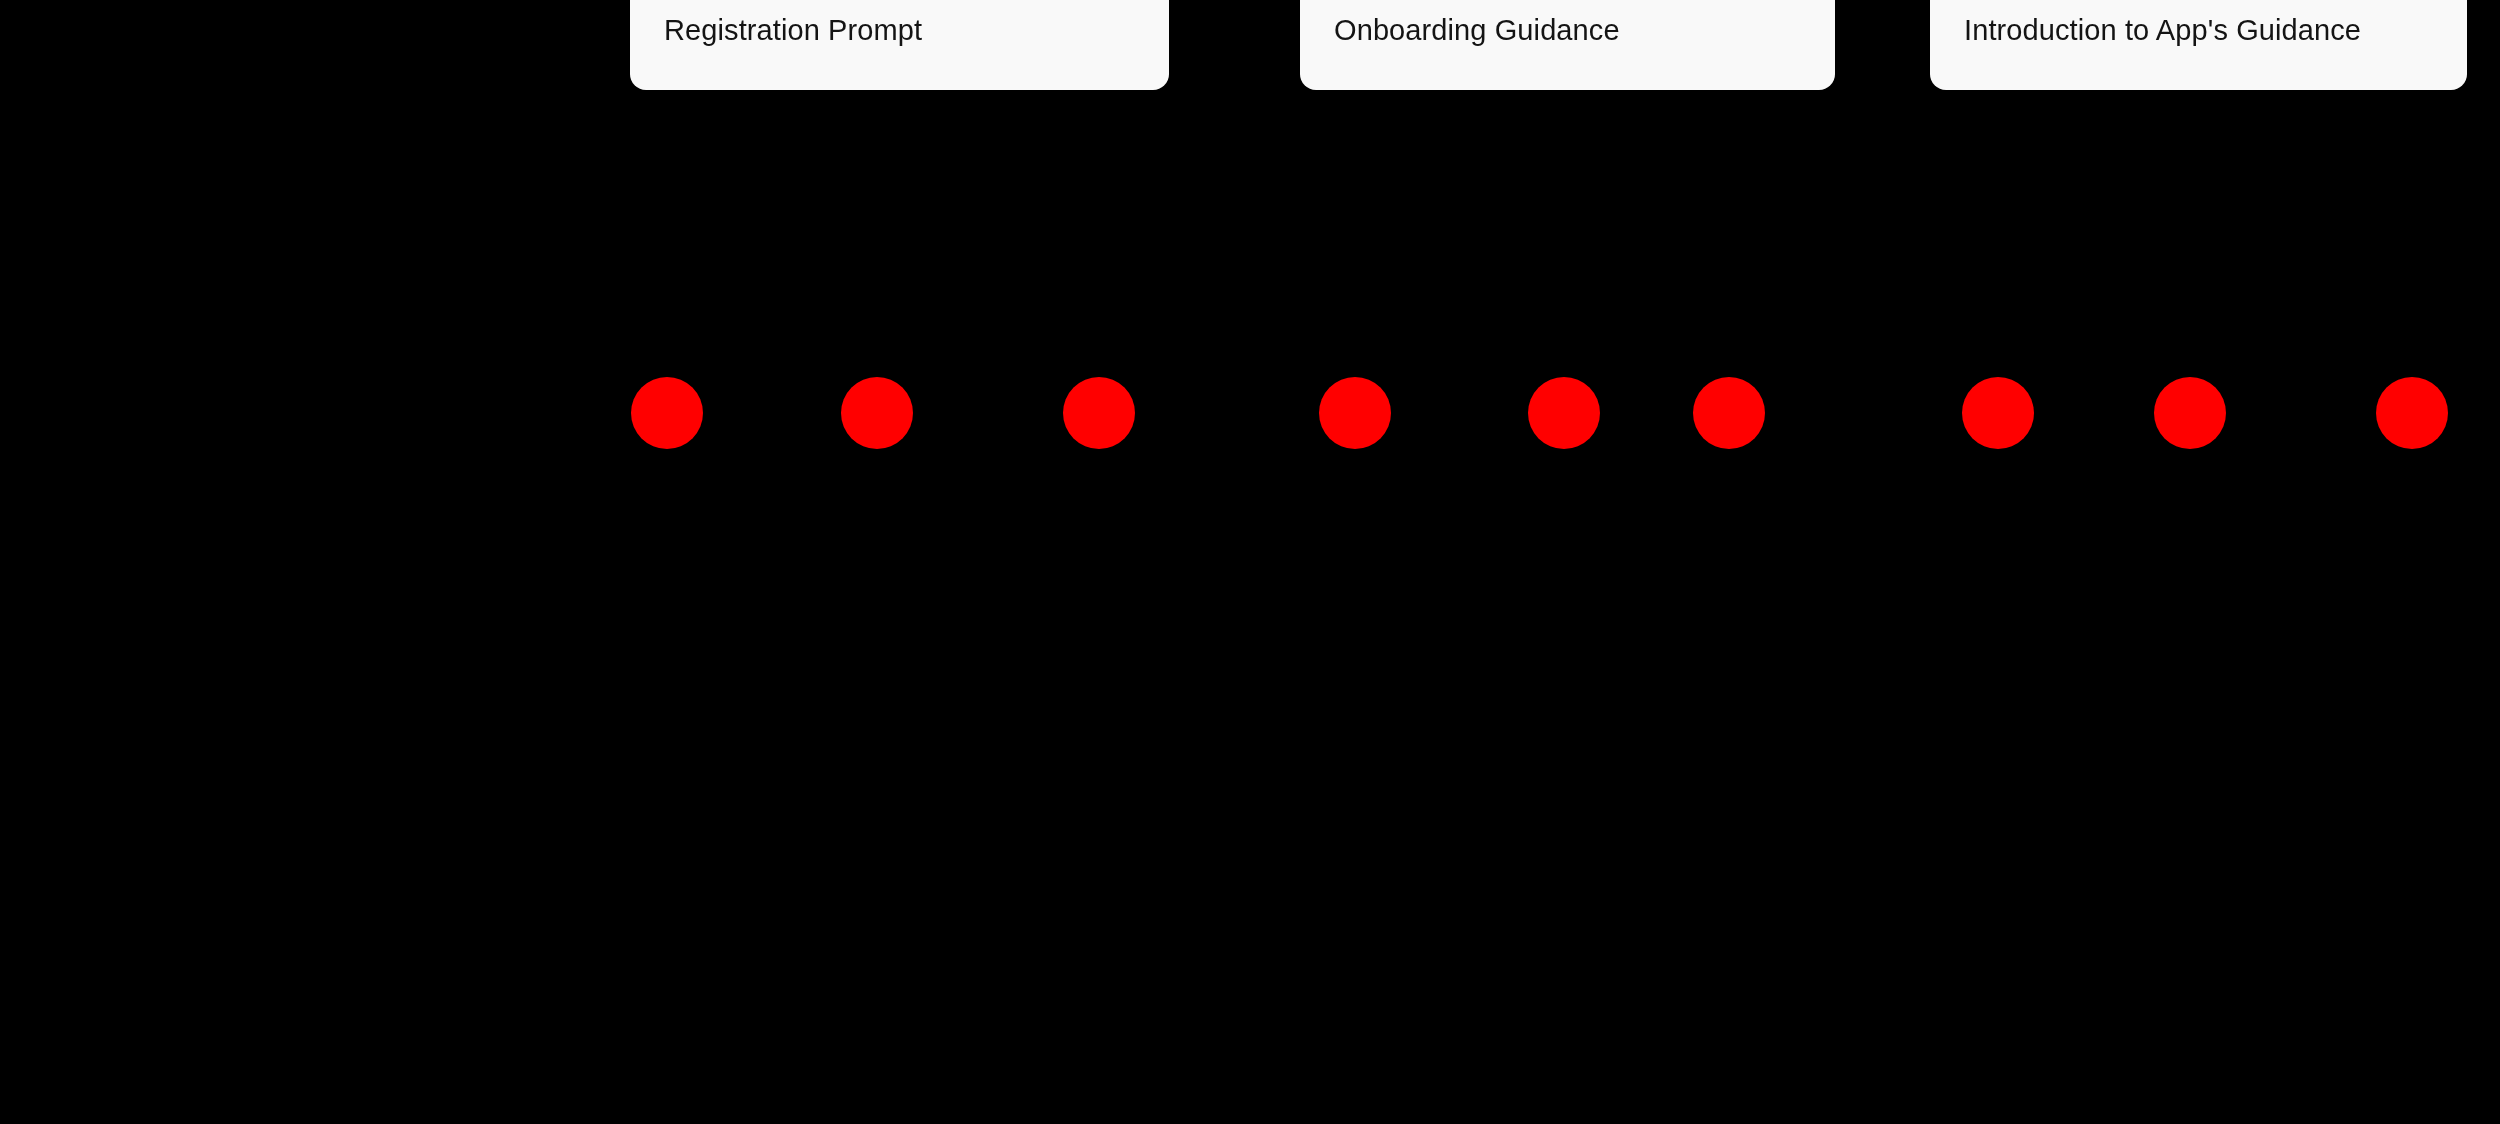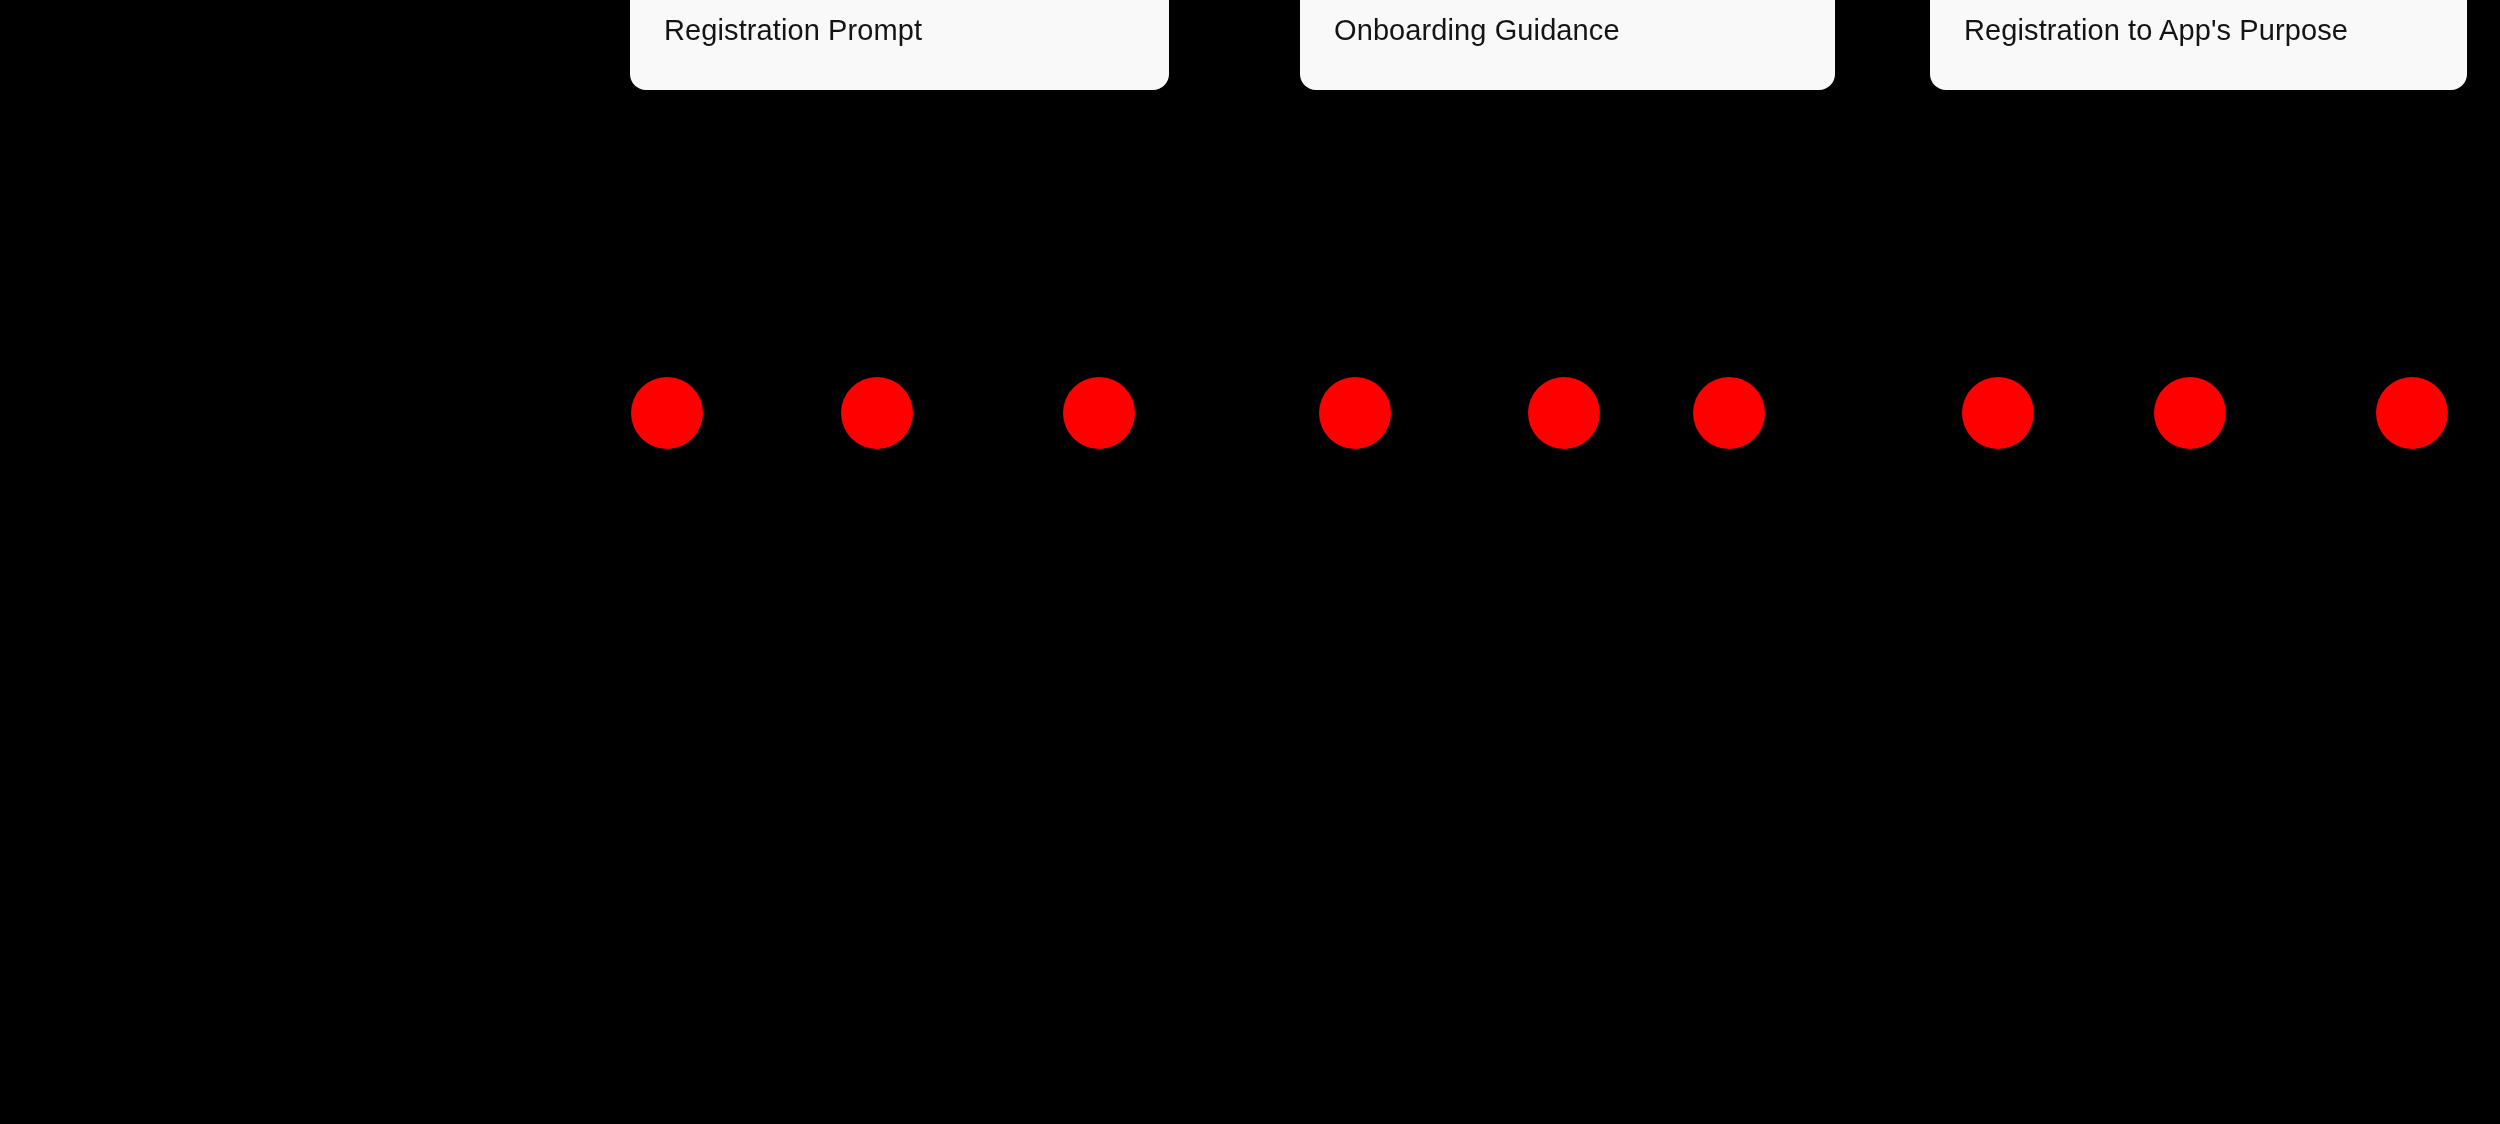--- a/index.html
+++ b/index.html
@@ -68,21 +68,21 @@
 
   <div class="card" id="card-0" style="left: 618px; top: -28px; width: 539px; height: 118px; background: rgb(249, 249, 249); border-radius: 16px;">
     <span class="card-label" style="color: rgb(20, 20, 20);">Registration Prompt</span>
   </div>
 
   <div class="card" id="card-1" style="left: 1288px; top: -28px; width: 535px; height: 118px; background: rgb(249, 249, 249); border-radius: 16px;">
     <span class="card-label" style="color: rgb(20, 20, 20); text-align: right;">Onboarding Guidance</span>
   </div>
 
   <div class="card" id="card-2" style="left: 1918px; top: -28px; width: 537px; height: 118px; background: rgb(249, 249, 249); border-radius: 16px;">
-    <span class="card-label" style="color: rgb(20, 20, 20);">Registration to App's Purpose</span>
+    <span class="card-label" style="color: rgb(20, 20, 20);">Introduction to App's Guidance</span>
   </div>
 
   <div class="node-dot" id="dot-0" style="left: 619px; top: 377px; width: 72px; height: 72px; background: rgb(255, 0, 0);"></div>
   <div class="node-dot" id="dot-1" style="left: 829px; top: 377px; width: 72px; height: 72px; background: rgb(255, 0, 0);"></div>
   <div class="node-dot" id="dot-2" style="left: 1051px; top: 377px; width: 72px; height: 72px; background: rgb(255, 0, 0);"></div>
   <div class="node-dot" id="dot-3" style="left: 1307px; top: 377px; width: 72px; height: 72px; background: rgb(255, 0, 0);"></div>
   <div class="node-dot" id="dot-4" style="left: 1516px; top: 377px; width: 72px; height: 72px; background: rgb(255, 0, 0);"></div>
   <div class="node-dot" id="dot-5" style="left: 1681px; top: 377px; width: 72px; height: 72px; background: rgb(255, 0, 0);"></div>
   <div class="node-dot" id="dot-6" style="left: 1950px; top: 377px; width: 72px; height: 72px; background: rgb(255, 0, 0);"></div>
   <div class="node-dot" id="dot-7" style="left: 2142px; top: 377px; width: 72px; height: 72px; background: rgb(255, 0, 0);"></div>

